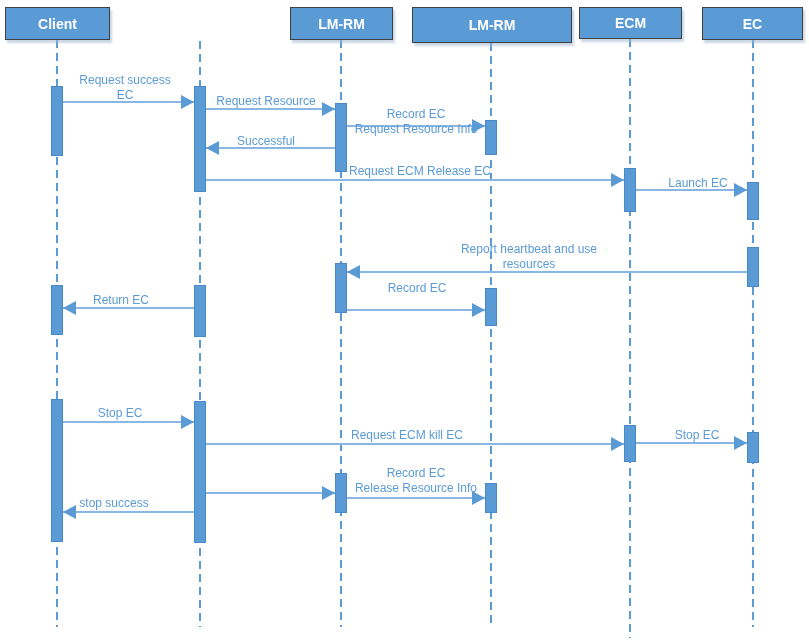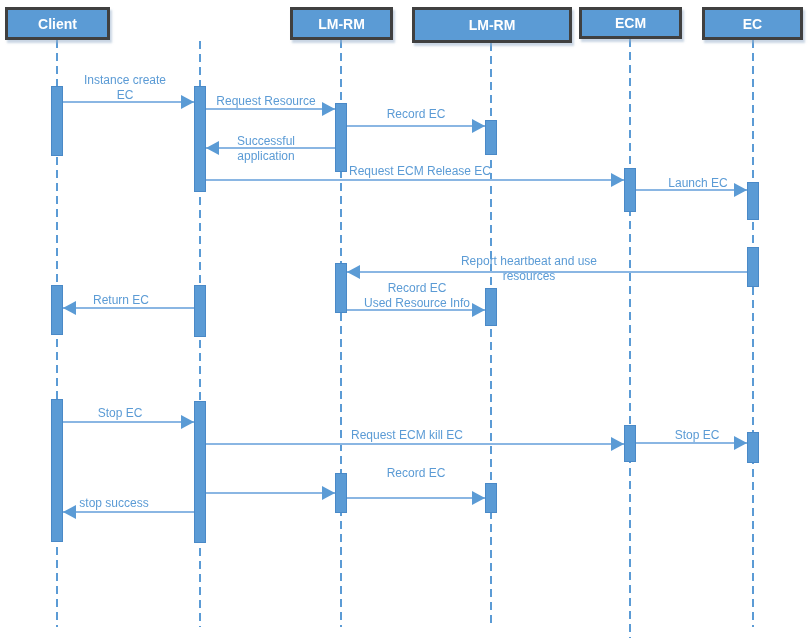--- a/index.html
+++ b/index.html
@@ -6,21 +6,21 @@
   #stage{
     position:relative;
     width:809px;height:641px;
     background:#ffffff;
     font-family:"Liberation Sans", sans-serif;
     overflow:hidden;
   }
   .participant-box{
     position:absolute;
     background:#5b9bd5;
-    border:3px solid #404040;
+    border:1px solid #404040;
     box-shadow:2px 3px 2px rgba(158,180,205,0.55);
     color:#ffffff;
     font-weight:bold;
     font-size:14px;
     line-height:16px;
     display:flex;
     flex-direction:column;
     align-items:center;
     justify-content:center;
     text-align:center;
@@ -104,60 +104,59 @@
     <div class="activation" style="left: 194px; top: 285px; width: 12px; height: 52px;"></div>
     <div class="activation" style="left: 51px; top: 399px; width: 12px; height: 143px;"></div>
     <div class="activation" style="left: 194px; top: 401px; width: 12px; height: 142px;"></div>
     <div class="activation" style="left: 624px; top: 425px; width: 12px; height: 37px;"></div>
     <div class="activation" style="left: 747px; top: 432px; width: 12px; height: 31px;"></div>
     <div class="activation" style="left: 335px; top: 473px; width: 12px; height: 40px;"></div>
     <div class="activation" style="left: 485px; top: 483px; width: 12px; height: 30px;"></div>
     <div class="msg-line" style="left: 63px; top: 101px; width: 131px;"></div>
     <div class="msg-head right" style="left: 181px; top: 95px;"></div>
     <div class="msg-label" style="left: 5px; top: 73px;">
-      <div>Instance  create</div>
+      <div>Request  success</div>
       <div>EC</div>
     </div>
     <div class="msg-line" style="left: 206px; top: 108px; width: 129px;"></div>
     <div class="msg-head right" style="left: 322px; top: 102px;"></div>
     <div class="msg-label" style="left: 146px; top: 94px;">
       <div>Request Resource</div>
     </div>
     <div class="msg-line" style="left: 347px; top: 125px; width: 138px;"></div>
     <div class="msg-head right" style="left: 472px; top: 119px;"></div>
     <div class="msg-label" style="left: 296px; top: 107px;">
       <div>Record EC</div>
+      <div>Request Resource Info</div>
     </div>
     <div class="msg-line" style="left: 206px; top: 147px; width: 129px;"></div>
     <div class="msg-head left" style="left: 206px; top: 141px;"></div>
     <div class="msg-label" style="left: 146px; top: 134px;">
       <div>Successful</div>
-      <div>application</div>
     </div>
     <div class="msg-line" style="left: 206px; top: 179px; width: 418px;"></div>
     <div class="msg-head right" style="left: 611px; top: 173px;"></div>
     <div class="msg-label" style="left: 300px; top: 164px;">
       <div>Request ECM Release EC</div>
     </div>
     <div class="msg-line" style="left: 636px; top: 189px; width: 111px;"></div>
     <div class="msg-head right" style="left: 734px; top: 183px;"></div>
     <div class="msg-label" style="left: 578px; top: 176px;">
       <div>Launch EC</div>
     </div>
     <div class="msg-line" style="left: 347px; top: 271px; width: 400px;"></div>
     <div class="msg-head left" style="left: 347px; top: 265px;"></div>
-    <div class="msg-label" style="left: 409px; top: 254px;">
+    <div class="msg-label" style="left: 409px; top: 242px;">
       <div>Report heartbeat and use</div>
       <div>resources</div>
     </div>
     <div class="msg-line" style="left: 347px; top: 309px; width: 138px;"></div>
     <div class="msg-head right" style="left: 472px; top: 303px;"></div>
     <div class="msg-label" style="left: 297px; top: 281px;">
       <div>Record EC</div>
-      <div>Used Resource Info</div>
     </div>
     <div class="msg-line" style="left: 63px; top: 307px; width: 131px;"></div>
     <div class="msg-head left" style="left: 63px; top: 301px;"></div>
     <div class="msg-label" style="left: 1px; top: 293px;">
       <div>Return EC</div>
     </div>
     <div class="msg-line" style="left: 63px; top: 421px; width: 131px;"></div>
     <div class="msg-head right" style="left: 181px; top: 415px;"></div>
     <div class="msg-label" style="left: 0px; top: 406px;">
       <div>Stop EC</div>
@@ -171,19 +170,20 @@
     <div class="msg-head right" style="left: 734px; top: 436px;"></div>
     <div class="msg-label" style="left: 577px; top: 428px;">
       <div>Stop EC</div>
     </div>
     <div class="msg-line" style="left: 206px; top: 492px; width: 129px;"></div>
     <div class="msg-head right" style="left: 322px; top: 486px;"></div>
     <div class="msg-line" style="left: 347px; top: 497px; width: 138px;"></div>
     <div class="msg-head right" style="left: 472px; top: 491px;"></div>
     <div class="msg-label" style="left: 296px; top: 466px;">
       <div>Record EC</div>
+      <div>Release Resource Info</div>
     </div>
     <div class="msg-line" style="left: 63px; top: 511px; width: 131px;"></div>
     <div class="msg-head left" style="left: 63px; top: 505px;"></div>
     <div class="msg-label" style="left: -6px; top: 496px;">
       <div>stop success</div>
     </div>
   </div>
 
 </body></html>

